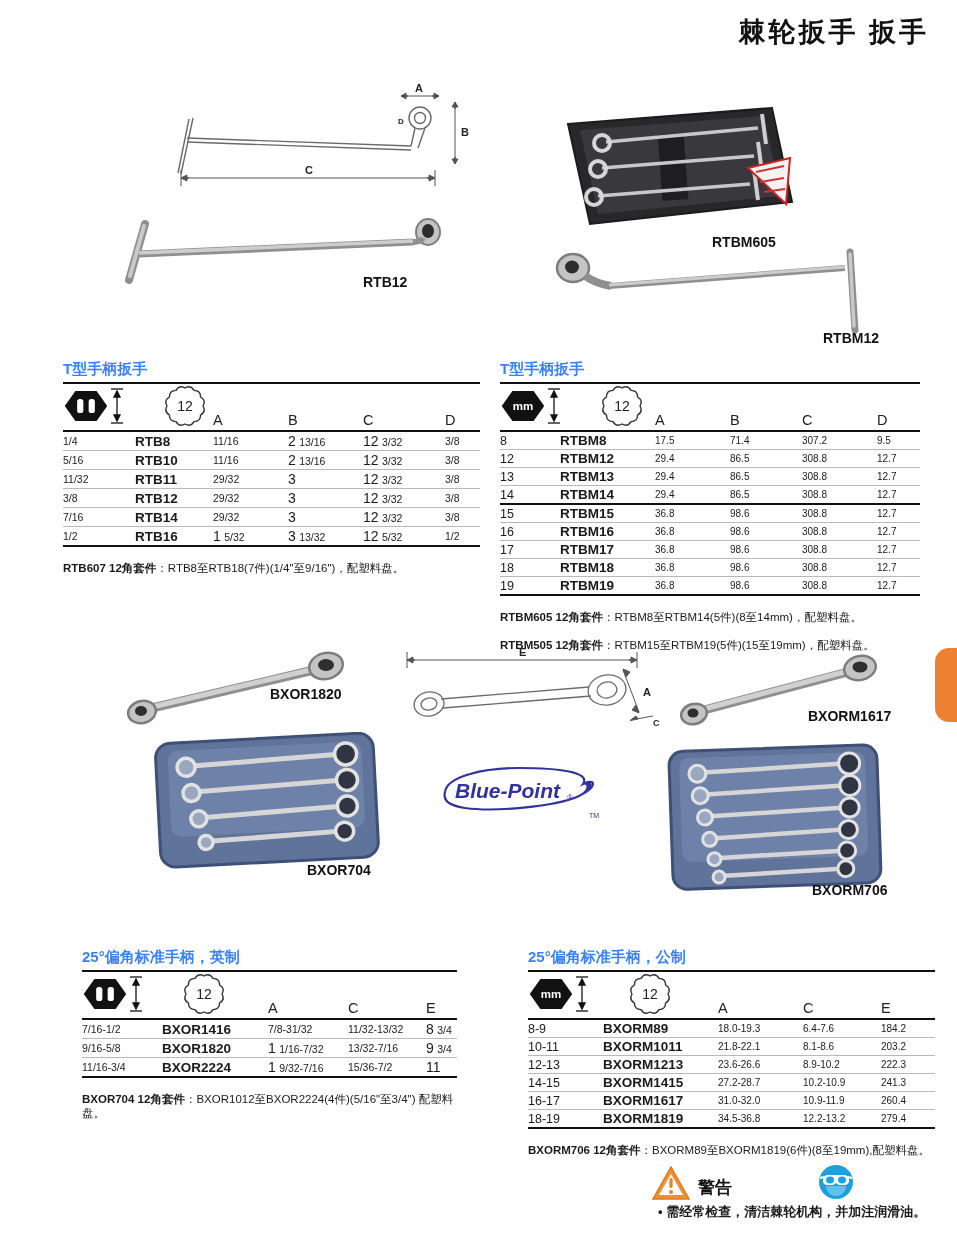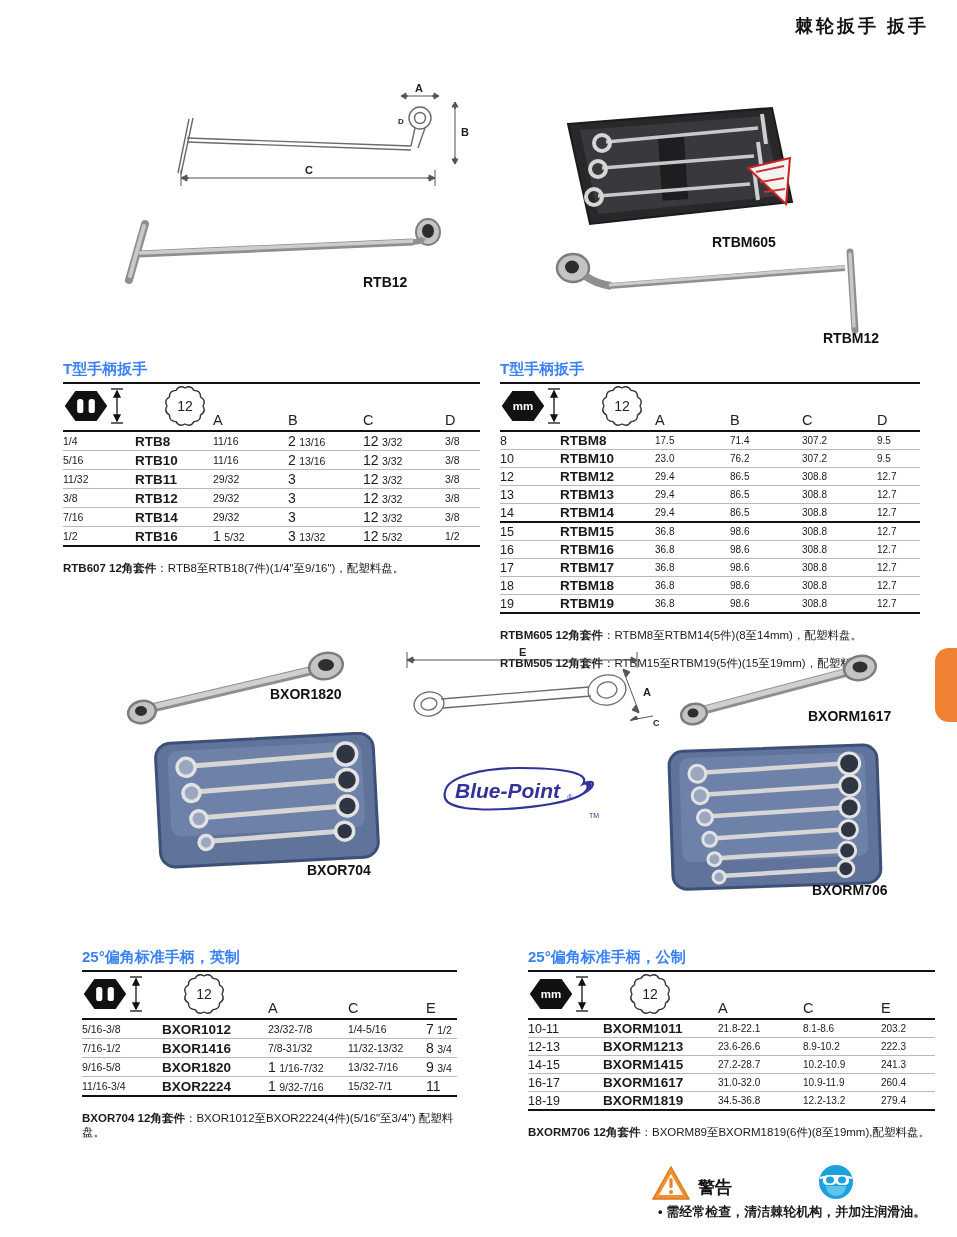--- a/index.html
+++ b/index.html
@@ -2,21 +2,21 @@
 <html><head>
 <meta charset="utf-8">
 <style>
   html,body{margin:0;padding:0;background:#ffffff;}
   body{font-family:"Liberation Sans", sans-serif; color:#1a1a1a;}
   #page{position:relative;width:957px;height:1237px;background:#fff;overflow:hidden;}
 
   .abs{position:absolute;}
 
   
-  #page-title{top:14px;right:28px;font-size:18px;font-weight:bold;letter-spacing:3px;color:#111;}
+  #page-title{top:14px;right:28px;font-size:27px;font-weight:bold;letter-spacing:3px;color:#111;}
 
   
   .fig-label{font-size:14px;font-weight:bold;color:#111;white-space:nowrap;}
 
   
   .tablebox{font-size:12px;}
   .tbl-title{font-size:15px;font-weight:bold;margin:0 0 3px 0;color:#3b82f6;}
   table.datatable{border-collapse:collapse;table-layout:fixed;width:100%;border-top:2px solid #111;}
   table.datatable thead tr{border-bottom:2px solid #111;}
   table.datatable thead td{vertical-align:bottom;padding:0 0 2px 0;height:44px;}
@@ -265,28 +265,20 @@
           <td class="col-letter">C</td>
           <td class="col-letter">D</td>
         </tr>
       </thead>
       <tbody>
           <tr>
             <td class="size">8</td>
             <td class="model">RTBM8</td>
             <td class="val">17.5</td>
             <td class="val">71.4</td>
-            <td class="val">307.2</td>
-            <td class="val">9.5</td>
-          </tr>
-          <tr>
-            <td class="size">10</td>
-            <td class="model">RTBM10</td>
-            <td class="val">23.0</td>
-            <td class="val">76.2</td>
             <td class="val">307.2</td>
             <td class="val">9.5</td>
           </tr>
           <tr>
             <td class="size">12</td>
             <td class="model">RTBM12</td>
             <td class="val">29.4</td>
             <td class="val">86.5</td>
             <td class="val">308.8</td>
             <td class="val">12.7</td>
@@ -506,45 +498,38 @@
               </svg>
             </div>
           </td>
           <td class="col-letter">A</td>
           <td class="col-letter">C</td>
           <td class="col-letter">E</td>
         </tr>
       </thead>
       <tbody>
           <tr>
-            <td><span class="fr">5/16-3/8</span></td>
-            <td class="model">BXOR1012</td>
-            <td><span class="fr">23/32-7/8</span></td>
-            <td><span class="fr">1/4-5/16</span></td>
-            <td><span class="wn">7</span> <span class="fr">1/2</span></td>
-          </tr>
-          <tr>
             <td><span class="fr">7/16-1/2</span></td>
             <td class="model">BXOR1416</td>
             <td><span class="fr">7/8-31/32</span></td>
             <td><span class="fr">11/32-13/32</span></td>
             <td><span class="wn">8</span> <span class="fr">3/4</span></td>
           </tr>
           <tr>
             <td><span class="fr">9/16-5/8</span></td>
             <td class="model">BXOR1820</td>
             <td><span class="wn">1</span> <span class="fr">1/16-7/32</span></td>
             <td><span class="fr">13/32-7/16</span></td>
             <td><span class="wn">9</span> <span class="fr">3/4</span></td>
           </tr>
           <tr>
             <td><span class="fr">11/16-3/4</span></td>
             <td class="model">BXOR2224</td>
             <td><span class="wn">1</span> <span class="fr">9/32-7/16</span></td>
-            <td><span class="fr">15/32-7/1</span></td>
+            <td><span class="fr">15/36-7/2</span></td>
             <td><span class="wn">11</span></td>
           </tr>
         </tbody>
     </table>
     <div class="fn">
       <span class="fn-code">BXOR704 12角套件</span><span>：BXOR1012至BXOR2224(4件)(5/16"至3/4") 配塑料盘。</span>
     </div>
   </div>
 
   <div class="abs tablebox" style="left:528px;top:948px;width:407px">
@@ -579,20 +564,27 @@
               </svg>
             </div>
           </td>
           <td class="col-letter">A</td>
           <td class="col-letter">C</td>
           <td class="col-letter">E</td>
         </tr>
       </thead>
       <tbody>
           <tr>
+            <td class="size">8-9</td>
+            <td class="model">BXORM89</td>
+            <td class="val">18.0-19.3</td>
+            <td class="val">6.4-7.6</td>
+            <td class="val">184.2</td>
+          </tr>
+          <tr>
             <td class="size">10-11</td>
             <td class="model">BXORM1011</td>
             <td class="val">21.8-22.1</td>
             <td class="val">8.1-8.6</td>
             <td class="val">203.2</td>
           </tr>
           <tr>
             <td class="size">12-13</td>
             <td class="model">BXORM1213</td>
             <td class="val">23.6-26.6</td>

